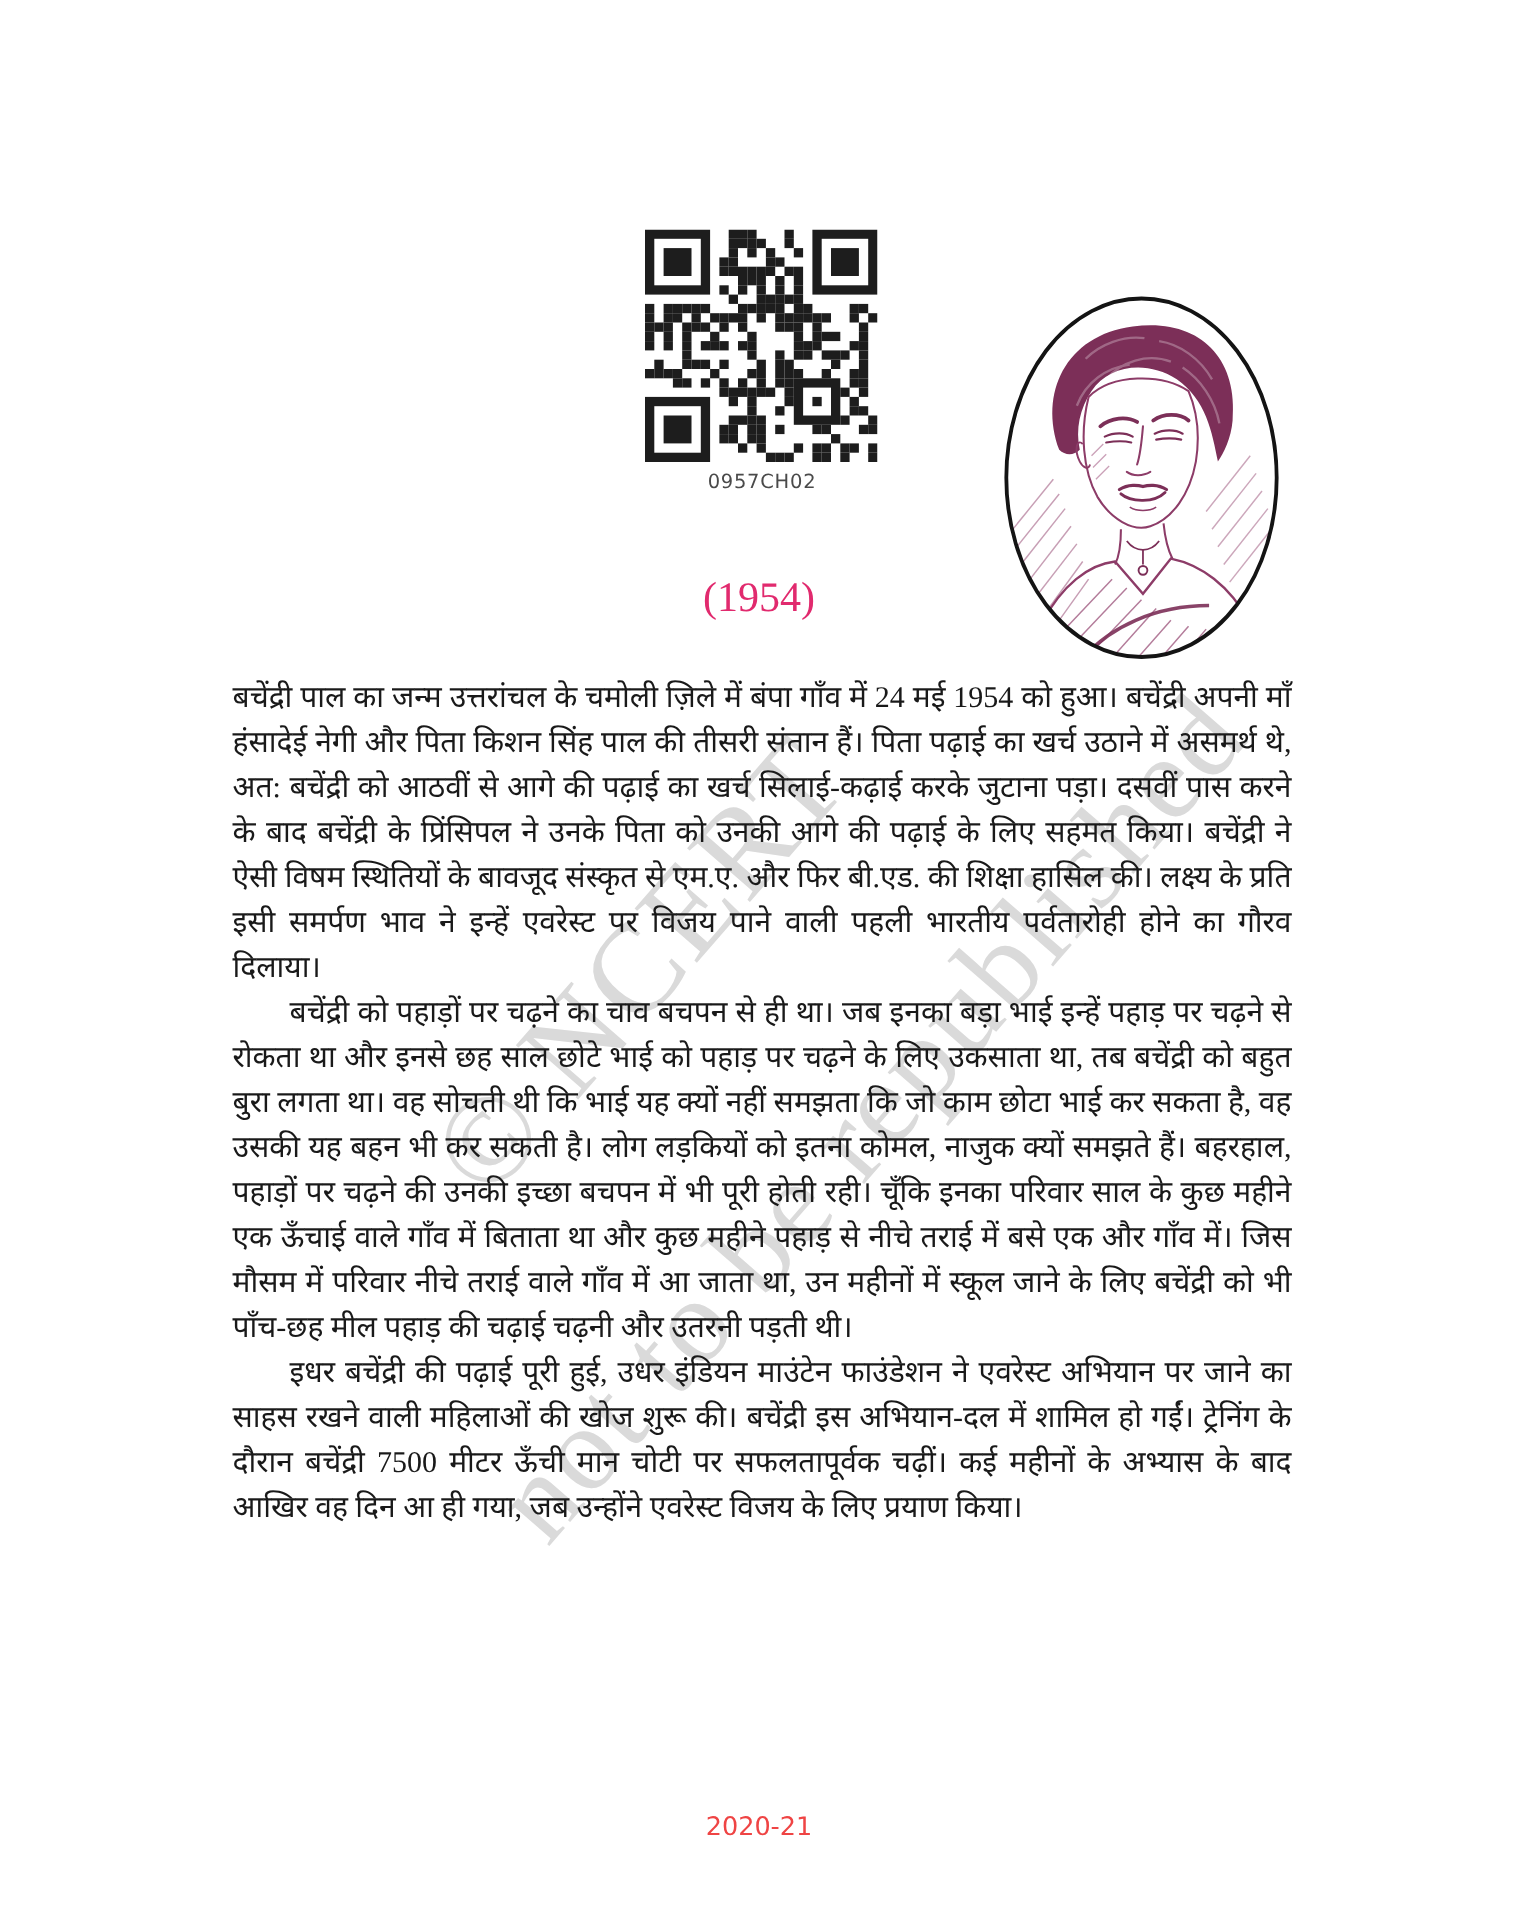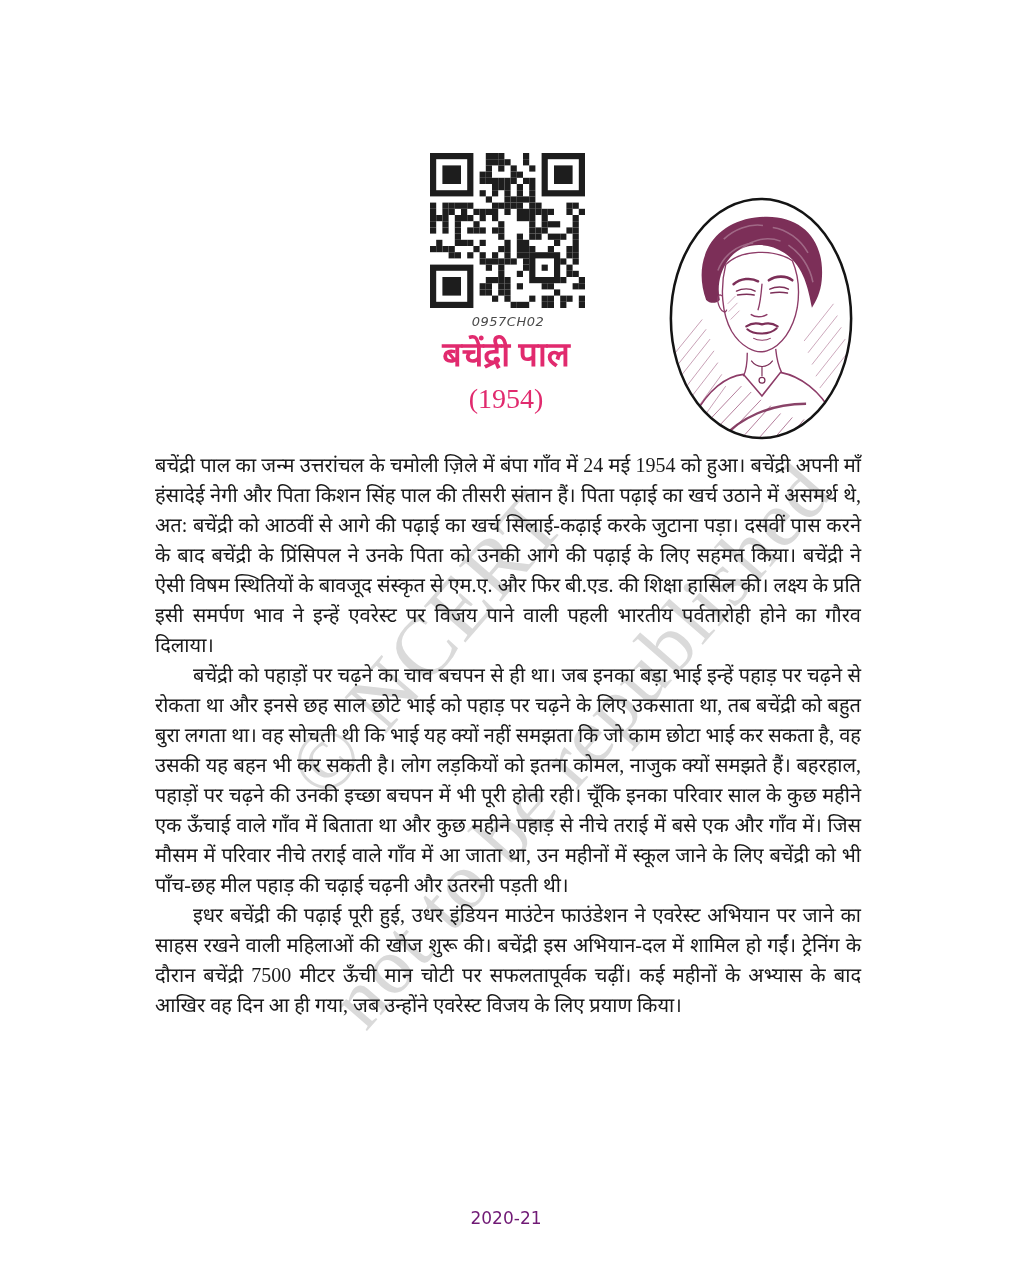--- a/index.html
+++ b/index.html
@@ -20,21 +20,21 @@
     color:#dadada;
     font-family:"Liberation Serif","DejaVu Serif",serif;
     white-space:nowrap;
     line-height:1;
     letter-spacing:2px;
   }
   .wm-1 { left:245px; top:610px; width:350px; font-size:84px; text-align:center; transform:rotate(-49deg); }
   .wm-2 { left:150px; top:705px; width:860px; font-size:80px; text-align:center; transform:rotate(-49deg); }
   
   .content { position:absolute; inset:0; z-index:1; }
-  .qr-wrap { position:absolute; left:430px; top:153px; width:156px; text-align:center;font-style:italic; }
+  .qr-wrap { position:absolute; left:430px; top:153px; width:156px; text-align:center; }
   .qr-wrap svg { display:block; width:155px; height:155px; }
   .qr-label {
     margin-top:6px;
     font-family:"DejaVu Sans","Liberation Sans",sans-serif;
     font-size:13px; letter-spacing:0.5px; color:#4a4a4a;
   }
   .chapter-title {
     position:absolute; left:0; right:0; top:330px;
     text-align:center;
     font-size:34px; font-weight:700;
@@ -54,21 +54,21 @@
     position:absolute; left:155px; top:450px; width:706px;
     font-size:20px; line-height:30px;
     text-align:justify;
   }
   .body-text p { margin:0; }
   .body-text p.indent { text-indent:38px; }
   .footer {
     position:absolute; left:0; right:0; top:1208px;
     text-align:center;
     font-family:"DejaVu Sans","Liberation Sans",sans-serif;
-    font-size:17px; color:#701a75;
+    font-size:17px; color:#ef4444;
   }
 </style>
 </head>
 <body>
 
 <div class="page">
 
   <div class="watermark-layer">
     <div class="wm wm-1">© NCERT</div>
     <div class="wm wm-2">not to be republished</div>
@@ -363,21 +363,20 @@
               <path d="M104,258 L130,228"></path>
             <path d="M120,256 L142,230"></path>
               <path d="M136,252 L154,230"></path>
           </g>
           <path d="M56,252 C76,228 108,214 144,214" fill="none" stroke="#7c2f58" stroke-width="2.4" opacity="0.9"></path>
         </g>
         <ellipse cx="98" cy="127" rx="92" ry="122" fill="none" stroke="#141414" stroke-width="2.6"></ellipse>
       </svg>
     </div>
 
-    <div class="chapter-title">बचेंद्री पाल</div>
     <div class="birth-year">(1954)</div>
 
     <div class="body-text">
       <p>बचेंद्री पाल का जन्म उत्तरांचल के चमोली ज़िले में बंपा गाँव में 24 मई 1954 को हुआ। बचेंद्री अपनी माँ हंसादेई नेगी और पिता किशन सिंह पाल की तीसरी संतान हैं। पिता पढ़ाई का खर्च उठाने में असमर्थ थे, अत: बचेंद्री को आठवीं से आगे की पढ़ाई का खर्च सिलाई-कढ़ाई करके जुटाना पड़ा। दसवीं पास करने के बाद बचेंद्री के प्रिंसिपल ने उनके पिता को उनकी आगे की पढ़ाई के लिए सहमत किया। बचेंद्री ने ऐसी विषम स्थितियों के बावजूद संस्कृत से एम.ए. और फिर बी.एड. की शिक्षा हासिल की। लक्ष्य के प्रति इसी समर्पण भाव ने इन्हें एवरेस्ट पर विजय पाने वाली पहली भारतीय पर्वतारोही होने का गौरव दिलाया।</p>
       <p class="indent">बचेंद्री को पहाड़ों पर चढ़ने का चाव बचपन से ही था। जब इनका बड़ा भाई इन्हें पहाड़ पर चढ़ने से रोकता था और इनसे छह साल छोटे भाई को पहाड़ पर चढ़ने के लिए उकसाता था, तब बचेंद्री को बहुत बुरा लगता था। वह सोचती थी कि भाई यह क्यों नहीं समझता कि जो काम छोटा भाई कर सकता है, वह उसकी यह बहन भी कर सकती है। लोग लड़कियों को इतना कोमल, नाजुक क्यों समझते हैं। बहरहाल, पहाड़ों पर चढ़ने की उनकी इच्छा बचपन में भी पूरी होती रही। चूँकि इनका परिवार साल के कुछ महीने एक ऊँचाई वाले गाँव में बिताता था और कुछ महीने पहाड़ से नीचे तराई में बसे एक और गाँव में। जिस मौसम में परिवार नीचे तराई वाले गाँव में आ जाता था, उन महीनों में स्कूल जाने के लिए बचेंद्री को भी पाँच-छह मील पहाड़ की चढ़ाई चढ़नी और उतरनी पड़ती थी।</p>
       <p class="indent">इधर बचेंद्री की पढ़ाई पूरी हुई, उधर इंडियन माउंटेन फाउंडेशन ने एवरेस्ट अभियान पर जाने का साहस रखने वाली महिलाओं की खोज शुरू की। बचेंद्री इस अभियान-दल में शामिल हो गईं। ट्रेनिंग के दौरान बचेंद्री 7500 मीटर ऊँची मान चोटी पर सफलतापूर्वक चढ़ीं। कई महीनों के अभ्यास के बाद आखिर वह दिन आ ही गया, जब उन्होंने एवरेस्ट विजय के लिए प्रयाण किया।</p>
     </div>
 
     <div class="footer">2020-21</div>
 

